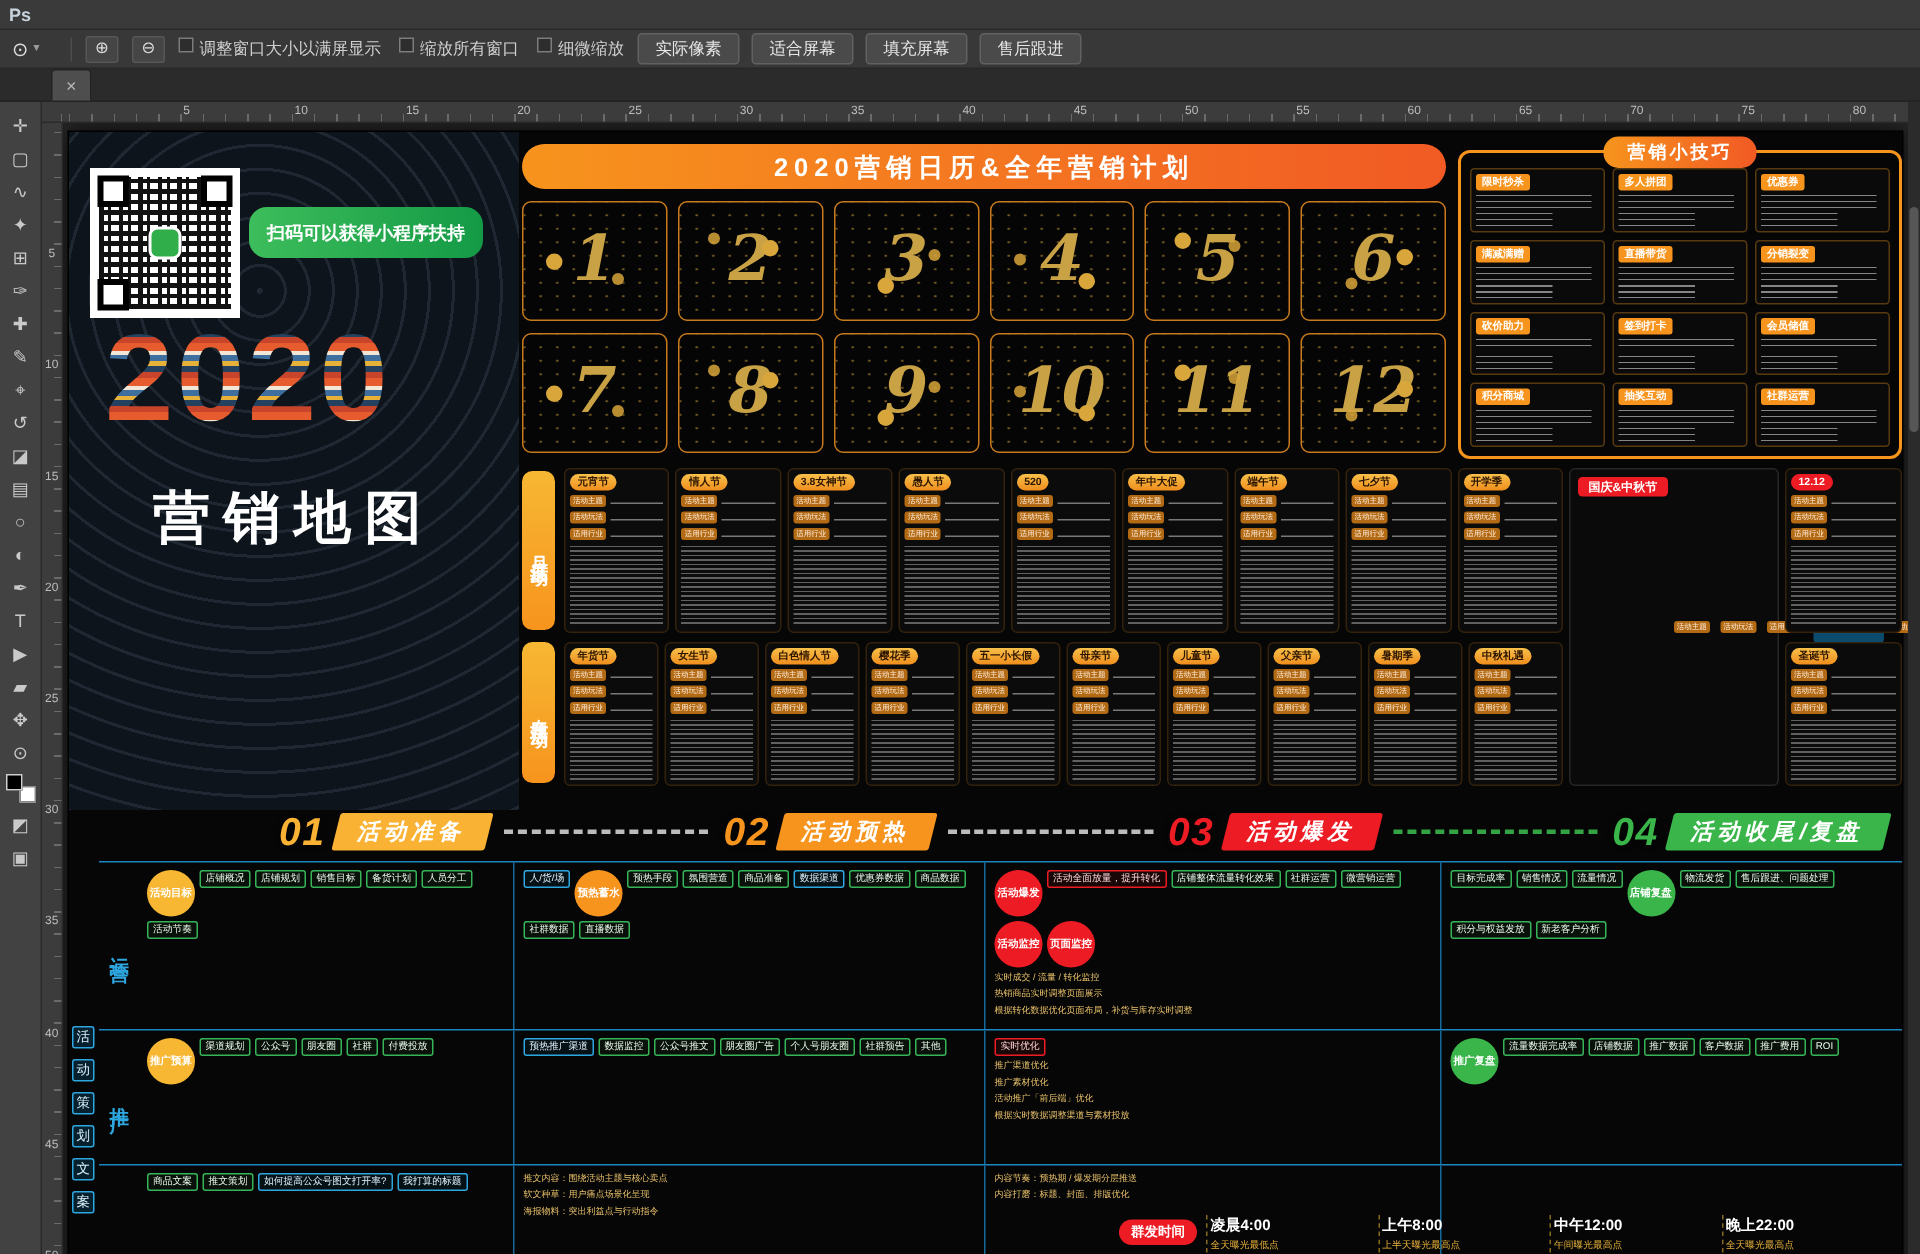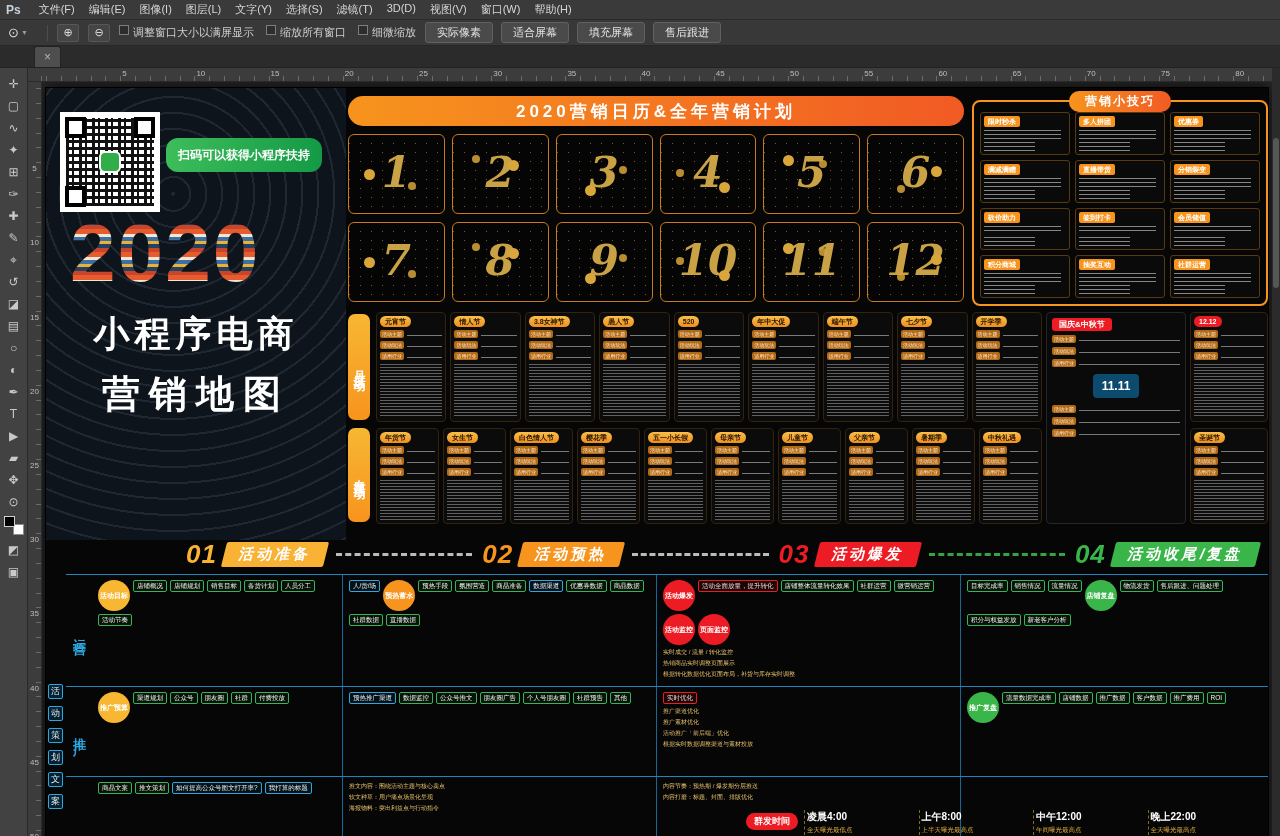--- a/index.html
+++ b/index.html
@@ -112,21 +112,21 @@
     font-size:7px;font-weight:800;padding:0 5px;border-radius:6px;line-height:11px;
     white-space:nowrap;max-width:100%;overflow:hidden}
   .atag.red{background:#ed1c24;color:#fff}
   .afield{display:flex;gap:3px;align-items:center}
   .fchip{background:#b36a14;color:#ffeedd;font-size:5px;padding:0 2px;border-radius:2px;
     line-height:8px;white-space:nowrap}
   .fl{flex:1;height:4px;border-bottom:1px solid rgba(255,255,255,.45)}
   .micro2{margin-top:1px;flex:1;
     background:repeating-linear-gradient(to bottom,rgba(255,255,255,.35) 0 1px,transparent 1px 3px)}
   .fpanel{position:absolute;left:698px;top:0;width:140px;height:212px;background:#0a0a0a;
-    border:1px solid #262626;border-radius:4px;padding:5px;display:flex;flex-direction:column;gap:4px}
+    border:1px solid #262626;border-radius:4px;padding:5px;display:flex;gap:4px}
   .ptag{align-self:flex-start;background:#ed1c24;color:#fff;font-size:8px;font-weight:800;
     padding:1px 7px;border-radius:3px;white-space:nowrap}
   .pbadge{align-self:center;background:#0c4a6e;color:#fff;font-weight:800;font-size:12px;
     padding:5px 9px;border-radius:4px;margin:3px 0}
   .lastcol .acard{position:absolute;left:842px;width:78px}
   .acard.c1212{top:0;height:110px}.acard.cxmas{top:116px;height:96px}
   
   .phases{position:absolute;left:0;top:448px;width:1222px;height:36px;display:flex;
     align-items:center;padding:0 10px 0 140px}
   .ph{display:flex;align-items:center;gap:7px}
@@ -161,33 +161,20 @@
   .tl-item{flex:1;text-align:left;border-left:1px dashed #8a6a1f;padding:0 2px}
   .tl-time{color:#fff;font-weight:800;font-size:10px;white-space:nowrap}
   .tl-desc{color:#e8b23a;font-size:6.5px;margin-top:2px;white-space:nowrap}
 </style>
 </head>
 <body>
 
 <div class="app">
   <div class="menubar">
     <span class="pslogo">Ps</span>
-    <div id="menus" style="display:flex">
-        <span class="menu-item">文件(F)</span>
-        <span class="menu-item">编辑(E)</span>
-        <span class="menu-item">图像(I)</span>
-        <span class="menu-item">图层(L)</span>
-        <span class="menu-item">文字(Y)</span>
-        <span class="menu-item">选择(S)</span>
-        <span class="menu-item">滤镜(T)</span>
-        <span class="menu-item">3D(D)</span>
-        <span class="menu-item">视图(V)</span>
-        <span class="menu-item">窗口(W)</span>
-        <span class="menu-item">帮助(H)</span>
-      </div>
   </div>
 
   <div class="optionsbar">
     <span class="tool-preview">⊙<span class="dn">▼</span></span>
     <span class="vsep"></span>
     <button class="zbtn">⊕</button>
     <button class="zbtn">⊖</button>
     <div id="optChecks" style="display:flex;gap:12px">
         <label class="opt-check">
           <span class="cbox"></span>
@@ -286,21 +273,20 @@
               <div class="qr">
                 <div class="qr-inner"></div>
                 <div class="qf tl"></div>
                 <div class="qf tr"></div>
                 <div class="qf bl"></div>
                 <div class="wx"></div>
               </div>
               <div class="qr-pill">扫码可以获得小程序扶持</div>
               <div class="year">2020</div>
               <div class="ptitle">
-                <div class="t1">小程序电商</div>
                 <div class="t2">营销地图</div>
               </div>
             </div>
 
             <div class="cal-header">2020营销日历&amp;全年营销计划</div>
             <div class="months" id="months">
                 <div class="mcard">
                   <div class="mnum">1</div>
                   <div class="mdot" style="left: 16%; top: 44%;"></div>
                   <div class="mdot s" style="left: 62%; top: 60%;"></div>

